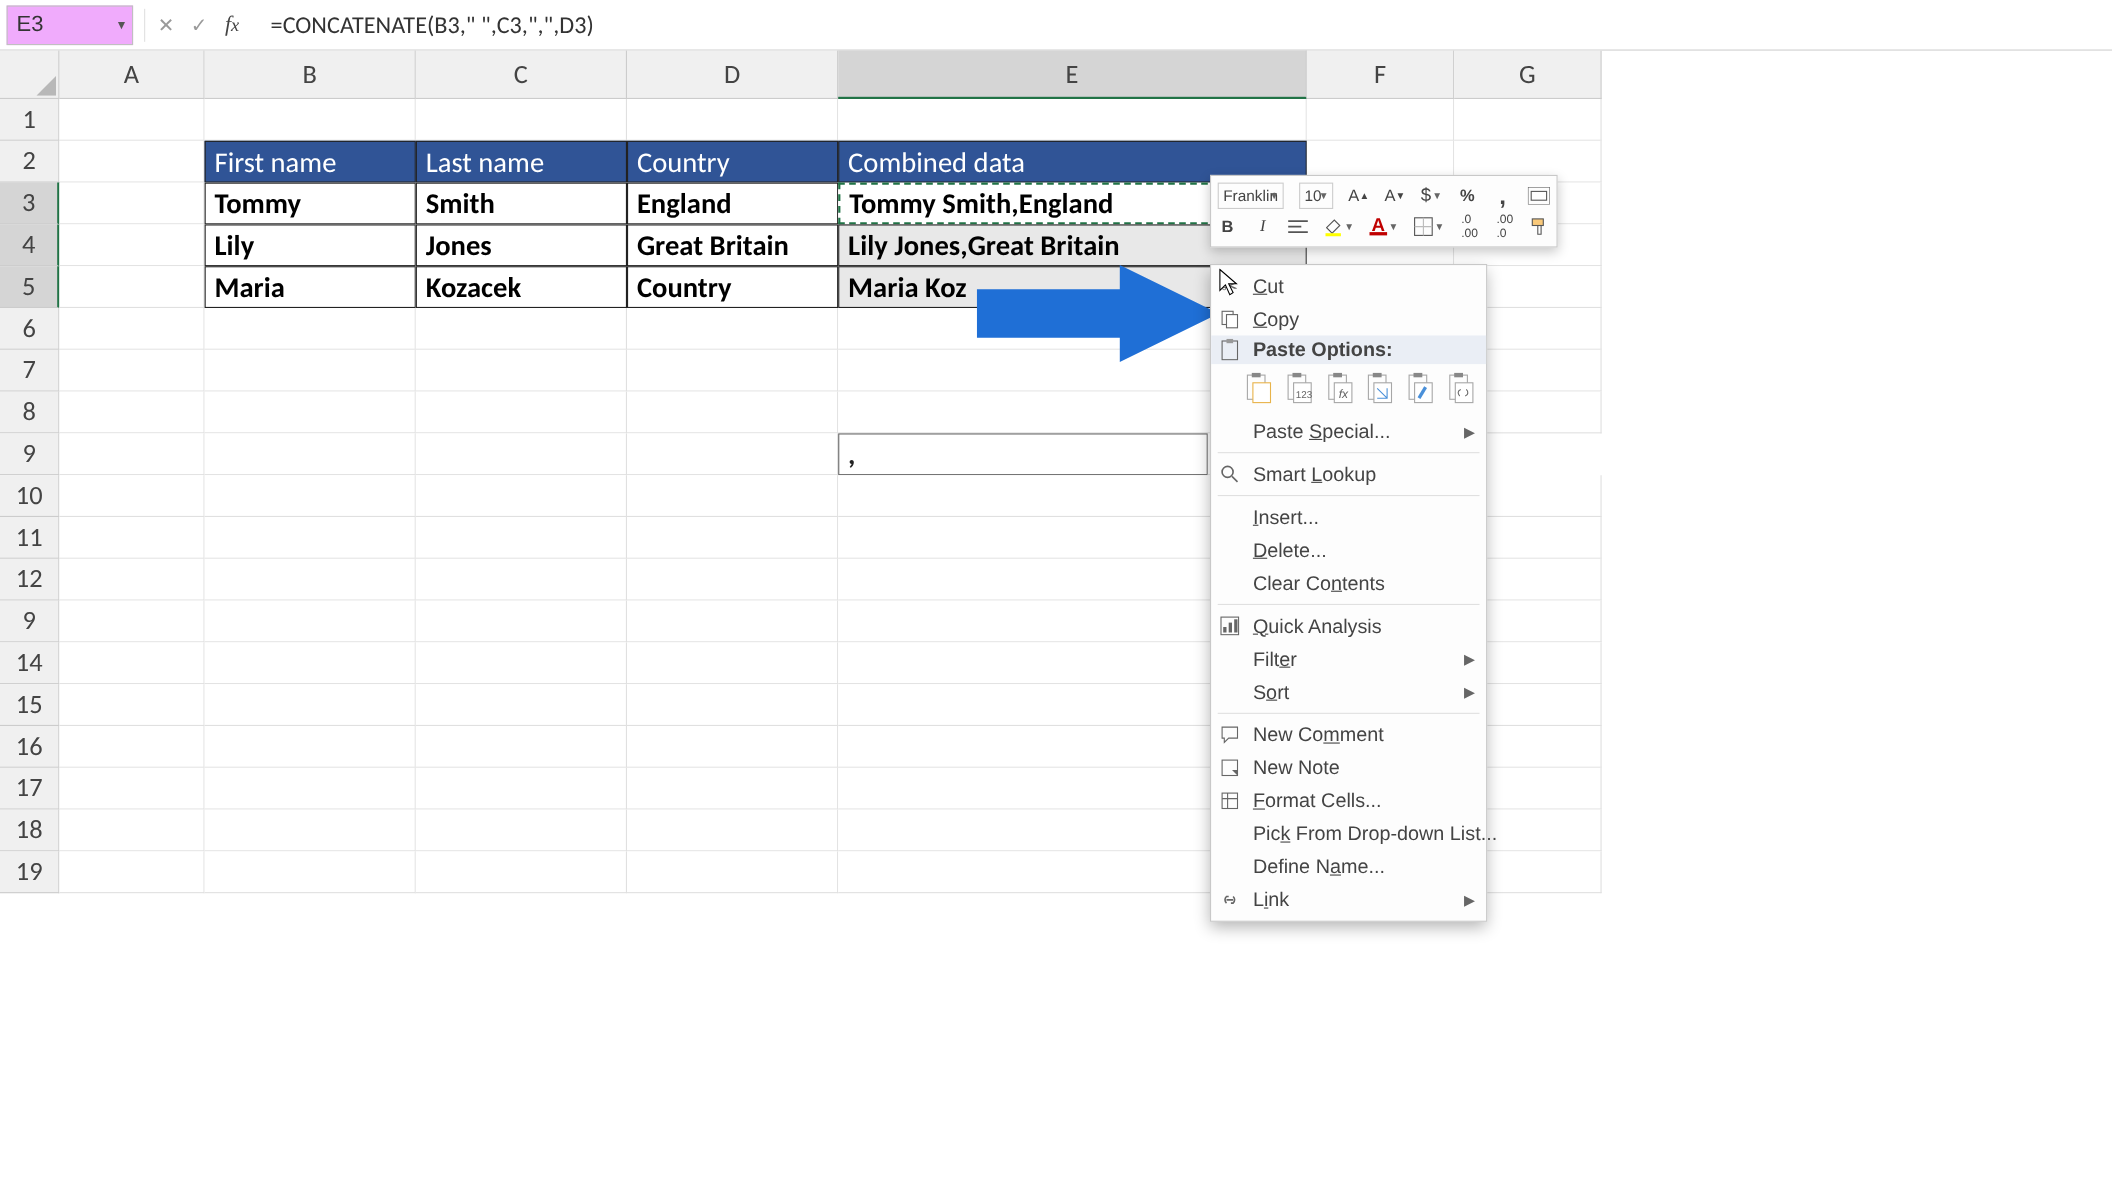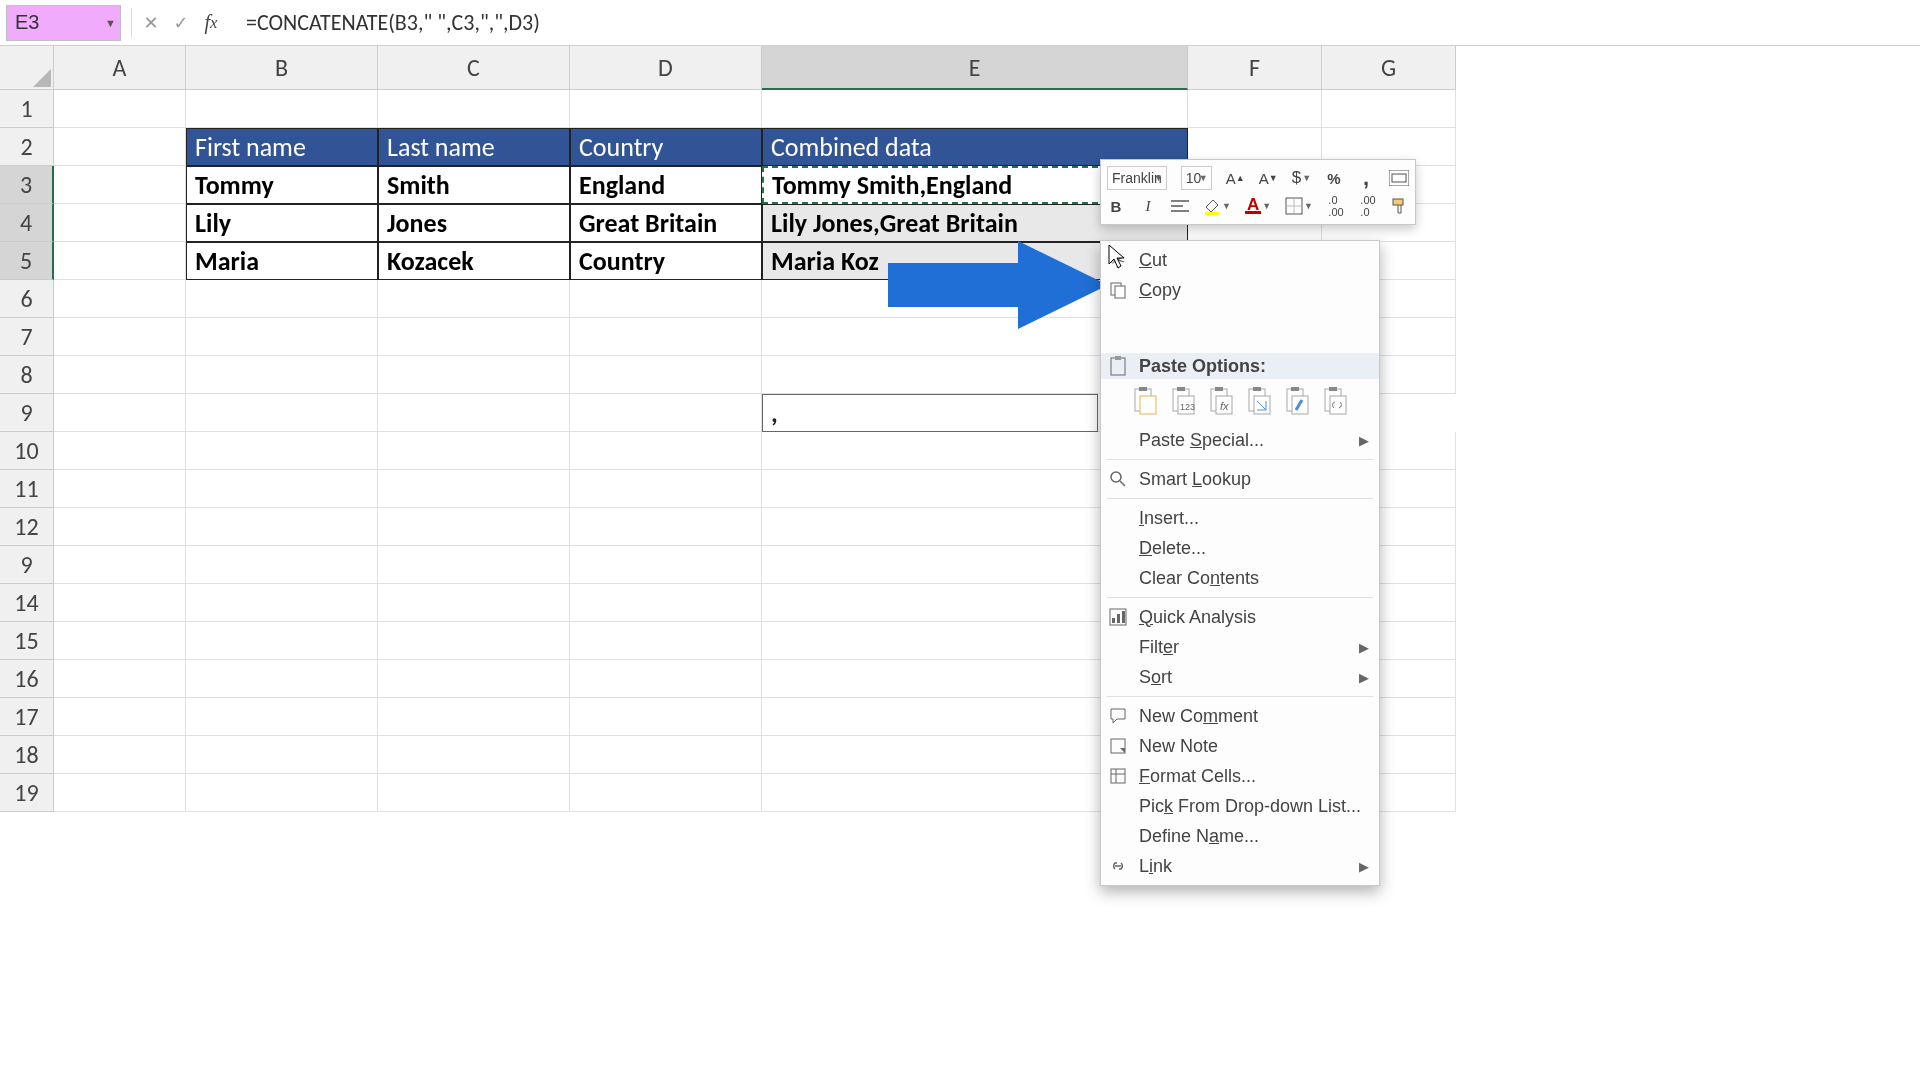--- a/index.html
+++ b/index.html
@@ -50,21 +50,21 @@
   .mini-font .dd{position:absolute; right:3px; font-size:9px; color:#666;}
   .mini-size { border:1px solid #ccc; height:24px; width:38px; font-size:14px; display:flex; align-items:center; padding:0 4px; position:relative;}
   .mini-size .dd{position:absolute; right:3px; font-size:9px; color:#666;}
   .mini-ico { width:24px; height:24px; display:flex; align-items:center; justify-content:center; font-size:15px;}
   .mini-ico.b{font-weight:bold;} .mini-ico.i{font-style:italic; font-family:'Times New Roman';}
   .mini-combo { display:flex; align-items:center;}
   .mini-combo .dd{font-size:9px; color:#666; margin-left:1px;}
   .font-color-A { font-weight:bold; color:#c00000; border-bottom:3px solid #c00000; line-height:12px; padding:0 2px;}
   
   
-  .ctx { position:absolute; left:1100px; top:240px; width:280px; background:#fdfdfd; border:1px solid #c8c8c8; box-shadow:0 6px 14px rgba(0,0,0,.3); z-index:40; font-size:18px; color:#444; padding:4px 0;}
+  .ctx { position:absolute; left:1100px; top:240px; width:252px; background:#fdfdfd; border:1px solid #c8c8c8; box-shadow:0 6px 14px rgba(0,0,0,.3); z-index:40; font-size:18px; color:#444; padding:4px 0;}
   .ctx-item { display:flex; align-items:center; height:30px; padding:0 10px 0 6px; gap:10px; position:relative;}
   .ctx-item.hov { background:#eaeef5;}
   .ctx-ico { width:22px; height:22px; display:flex; align-items:center; justify-content:center; color:#666; flex-shrink:0;}
   .ctx-label { flex:1; white-space:nowrap;}
   .ctx-label .ul { text-decoration: underline; }
   .ctx-sub { position:absolute; right:10px; color:#666; font-size:13px;}
   .ctx-paste-row { display:flex; gap:6px; padding:4px 8px 6px 28px;}
   .paste-opt { width:32px; height:36px; border:1px solid transparent; display:flex; align-items:center; justify-content:center; position:relative;}
   .paste-opt svg{width:26px;height:30px;}
   
@@ -386,21 +386,21 @@
   </div>
   <div class="ctx-item">
     <span class="ctx-ico">
       <svg width="18" height="18" viewBox="0 0 18 18">
           <rect x="2" y="2" width="10" height="12" fill="none" stroke="#666"></rect>
           <rect x="6" y="5" width="10" height="12" fill="#fff" stroke="#666"></rect>
         </svg>
     </span>
     <span class="ctx-label"><span class="ul">C</span>opy</span>
   </div>
-  <div class="ctx-item hov" style="height:26px;margin-top:48px;">
+  <div class="ctx-item hov" style="height:26px;">
     <span class="ctx-ico">
       <svg width="18" height="20" viewBox="0 0 18 20">
           <rect x="2" y="2" width="14" height="17" fill="none" stroke="#666"></rect>
           <rect x="6" y="0" width="6" height="4" fill="#999"></rect>
         </svg>
     </span>
     <span class="ctx-label" style="font-weight:bold">Paste Options:</span>
   </div>
   <div class="ctx-paste-row">
     <div class="paste-opt">

